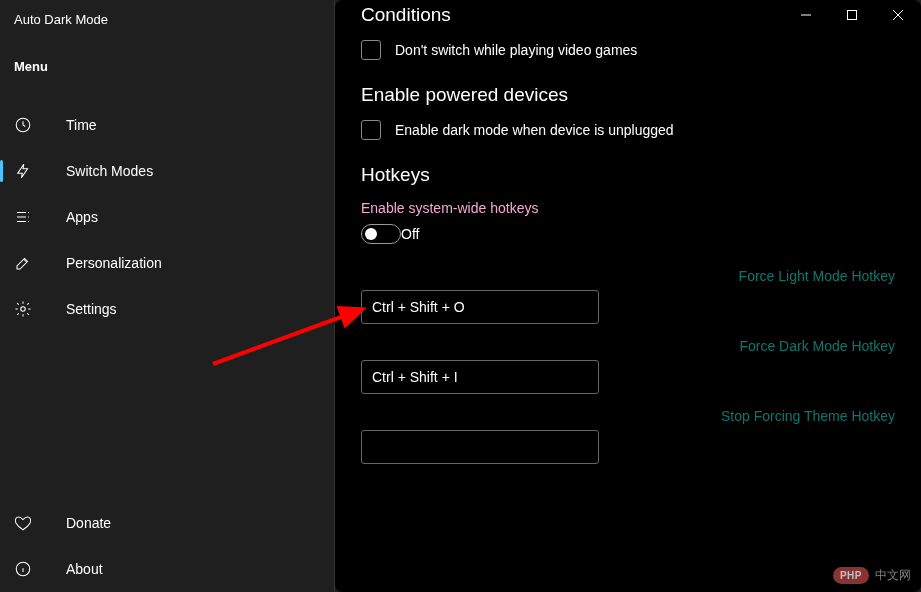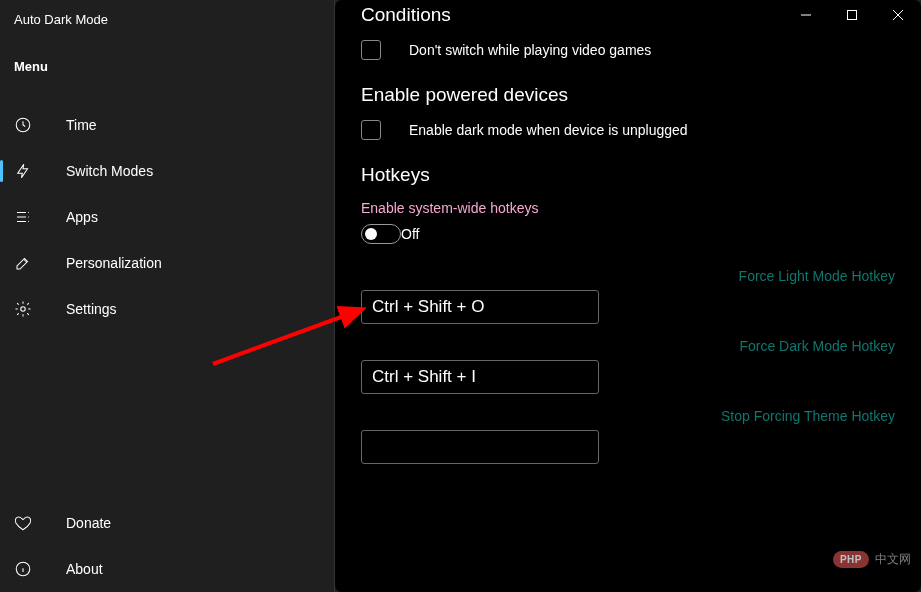--- a/index.html
+++ b/index.html
@@ -83,21 +83,21 @@
       margin-top: 24px;
       margin-bottom: 14px;
       color: #ffffff;
     }
     .section-title.first {
       margin-top: 4px;
     }
     .checkbox-row {
       display: flex;
       align-items: center;
-      gap: 28px;
+      gap: 14px;
       margin-bottom: 6px;
     }
     .checkbox {
       width: 20px;
       height: 20px;
       border: 1.5px solid #888;
       border-radius: 3px;
       background: transparent;
       cursor: pointer;
     }
@@ -138,21 +138,21 @@
       text-align: right;
     }
     .text-input {
       width: 238px;
       height: 34px;
       background: transparent;
       border: 1px solid #666;
       border-radius: 3px;
       color: #ffffff;
       padding: 0 10px;
-      font-size: 17px;
+      font-size: 14px;
       margin-bottom: 14px;
       font-family: inherit;
     }
     .window-controls {
       position: absolute;
       top: 0;
       right: 0;
       display: flex;
       z-index: 10;
     }
@@ -169,21 +169,21 @@
     .arrow-annotation {
       position: absolute;
       left: 208px;
       top: 274px;
       z-index: 5;
       pointer-events: none;
     }
     .watermark {
       position: absolute;
       right: 10px;
-      bottom: 24px;
+      bottom: 8px;
       display: flex;
       align-items: center;
       gap: 6px;
       opacity: 0.75;
       z-index: 6;
     }
     .watermark-badge {
       background: #b84444;
       color: #fff;
       font-size: 10px;

